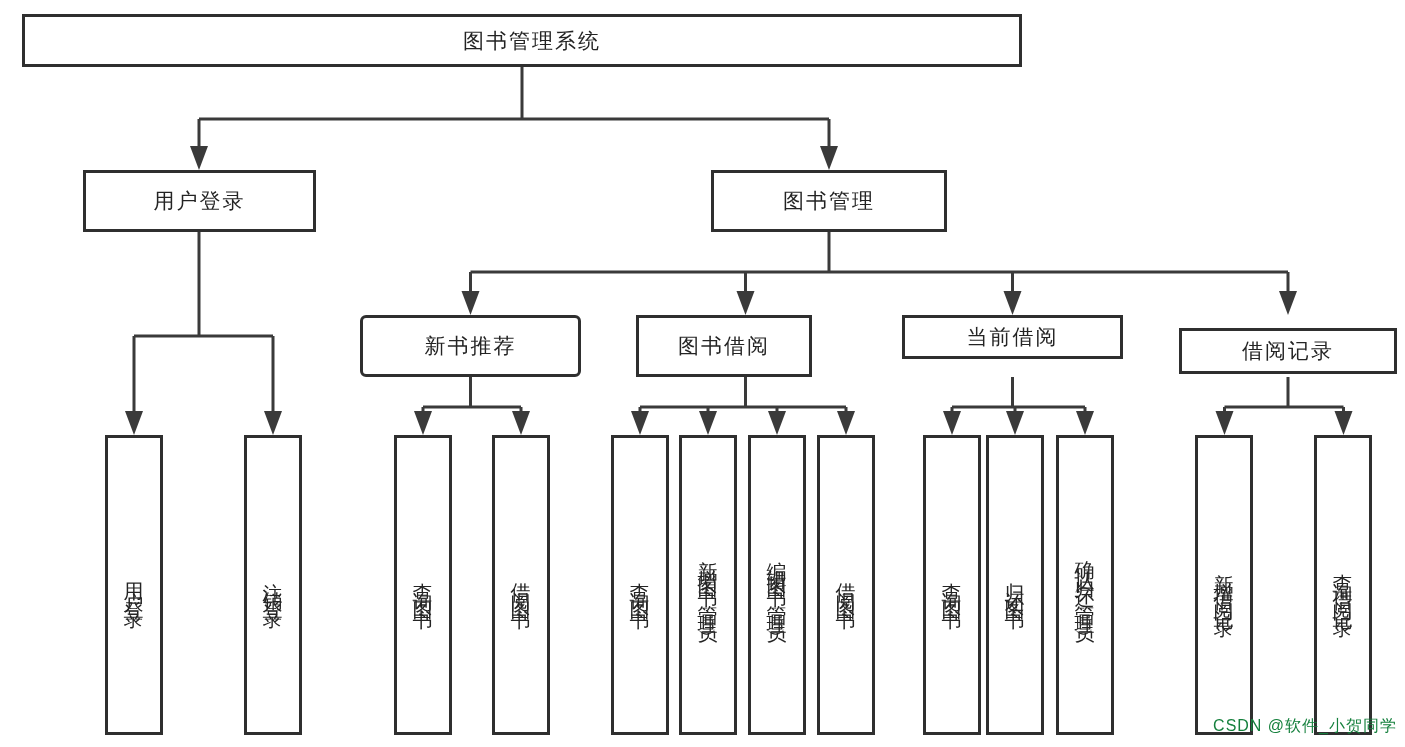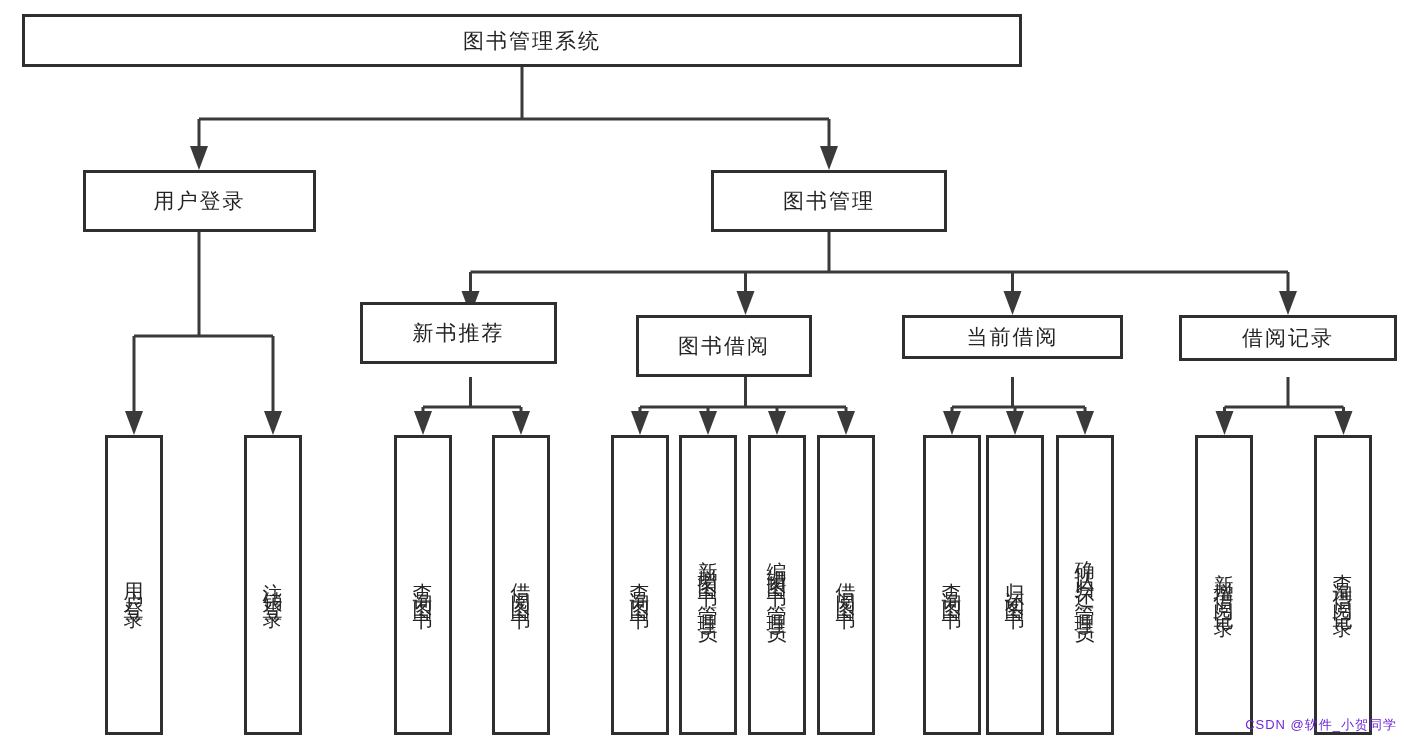--- a/index.html
+++ b/index.html
@@ -44,22 +44,22 @@
     white-space: nowrap;
     font-size: 20px;
     line-height: 1;
     letter-spacing: 9px;
     color: #242424;
   }
   .watermark {
     position: absolute;
     top: 716px;
     right: 8px;
-    font-size: 13px;
-    color: #6d28d9;
+    font-size: 16px;
+    color: #15803d;
     letter-spacing: 1px;
     z-index: 3;
   }
 </style>
 </head>
 <body>
 
 <div class="canvas">
 
   <svg class="wires" viewBox="0 0 1405 747" xmlns="http://www.w3.org/2000/svg">
@@ -99,30 +99,30 @@
     <span>图书管理系统</span>
   </div>
 
   <div class="hbox" style="left:83px; top:170px; width:233px; height:62px;">
     <span>用户登录</span>
   </div>
   <div class="hbox" style="left:711px; top:170px; width:236px; height:62px;">
     <span>图书管理</span>
   </div>
 
-  <div class="hbox" style="left:360px; top:302px; width:197px; height:62px;">
+  <div class="hbox" style="left:360px; top:315px; width:221px; height:62px;border-radius:6px;">
     <span>新书推荐</span>
   </div>
   <div class="hbox" style="left:636px; top:315px; width:176px; height:62px;">
     <span>图书借阅</span>
   </div>
   <div class="hbox" style="left:902px; top:315px; width:221px; height:44px;">
     <span>当前借阅</span>
   </div>
-  <div class="hbox" style="left:1179px; top:315px; width:218px; height:46px;">
+  <div class="hbox" style="left:1179px; top:328px; width:218px; height:46px;">
     <span>借阅记录</span>
   </div>
 
   <div class="vbox" style="left:105px;">
     <span class="vtext">用户登录</span>
   </div>
   <div class="vbox" style="left:244px;">
     <span class="vtext">注销登录</span>
   </div>
 

